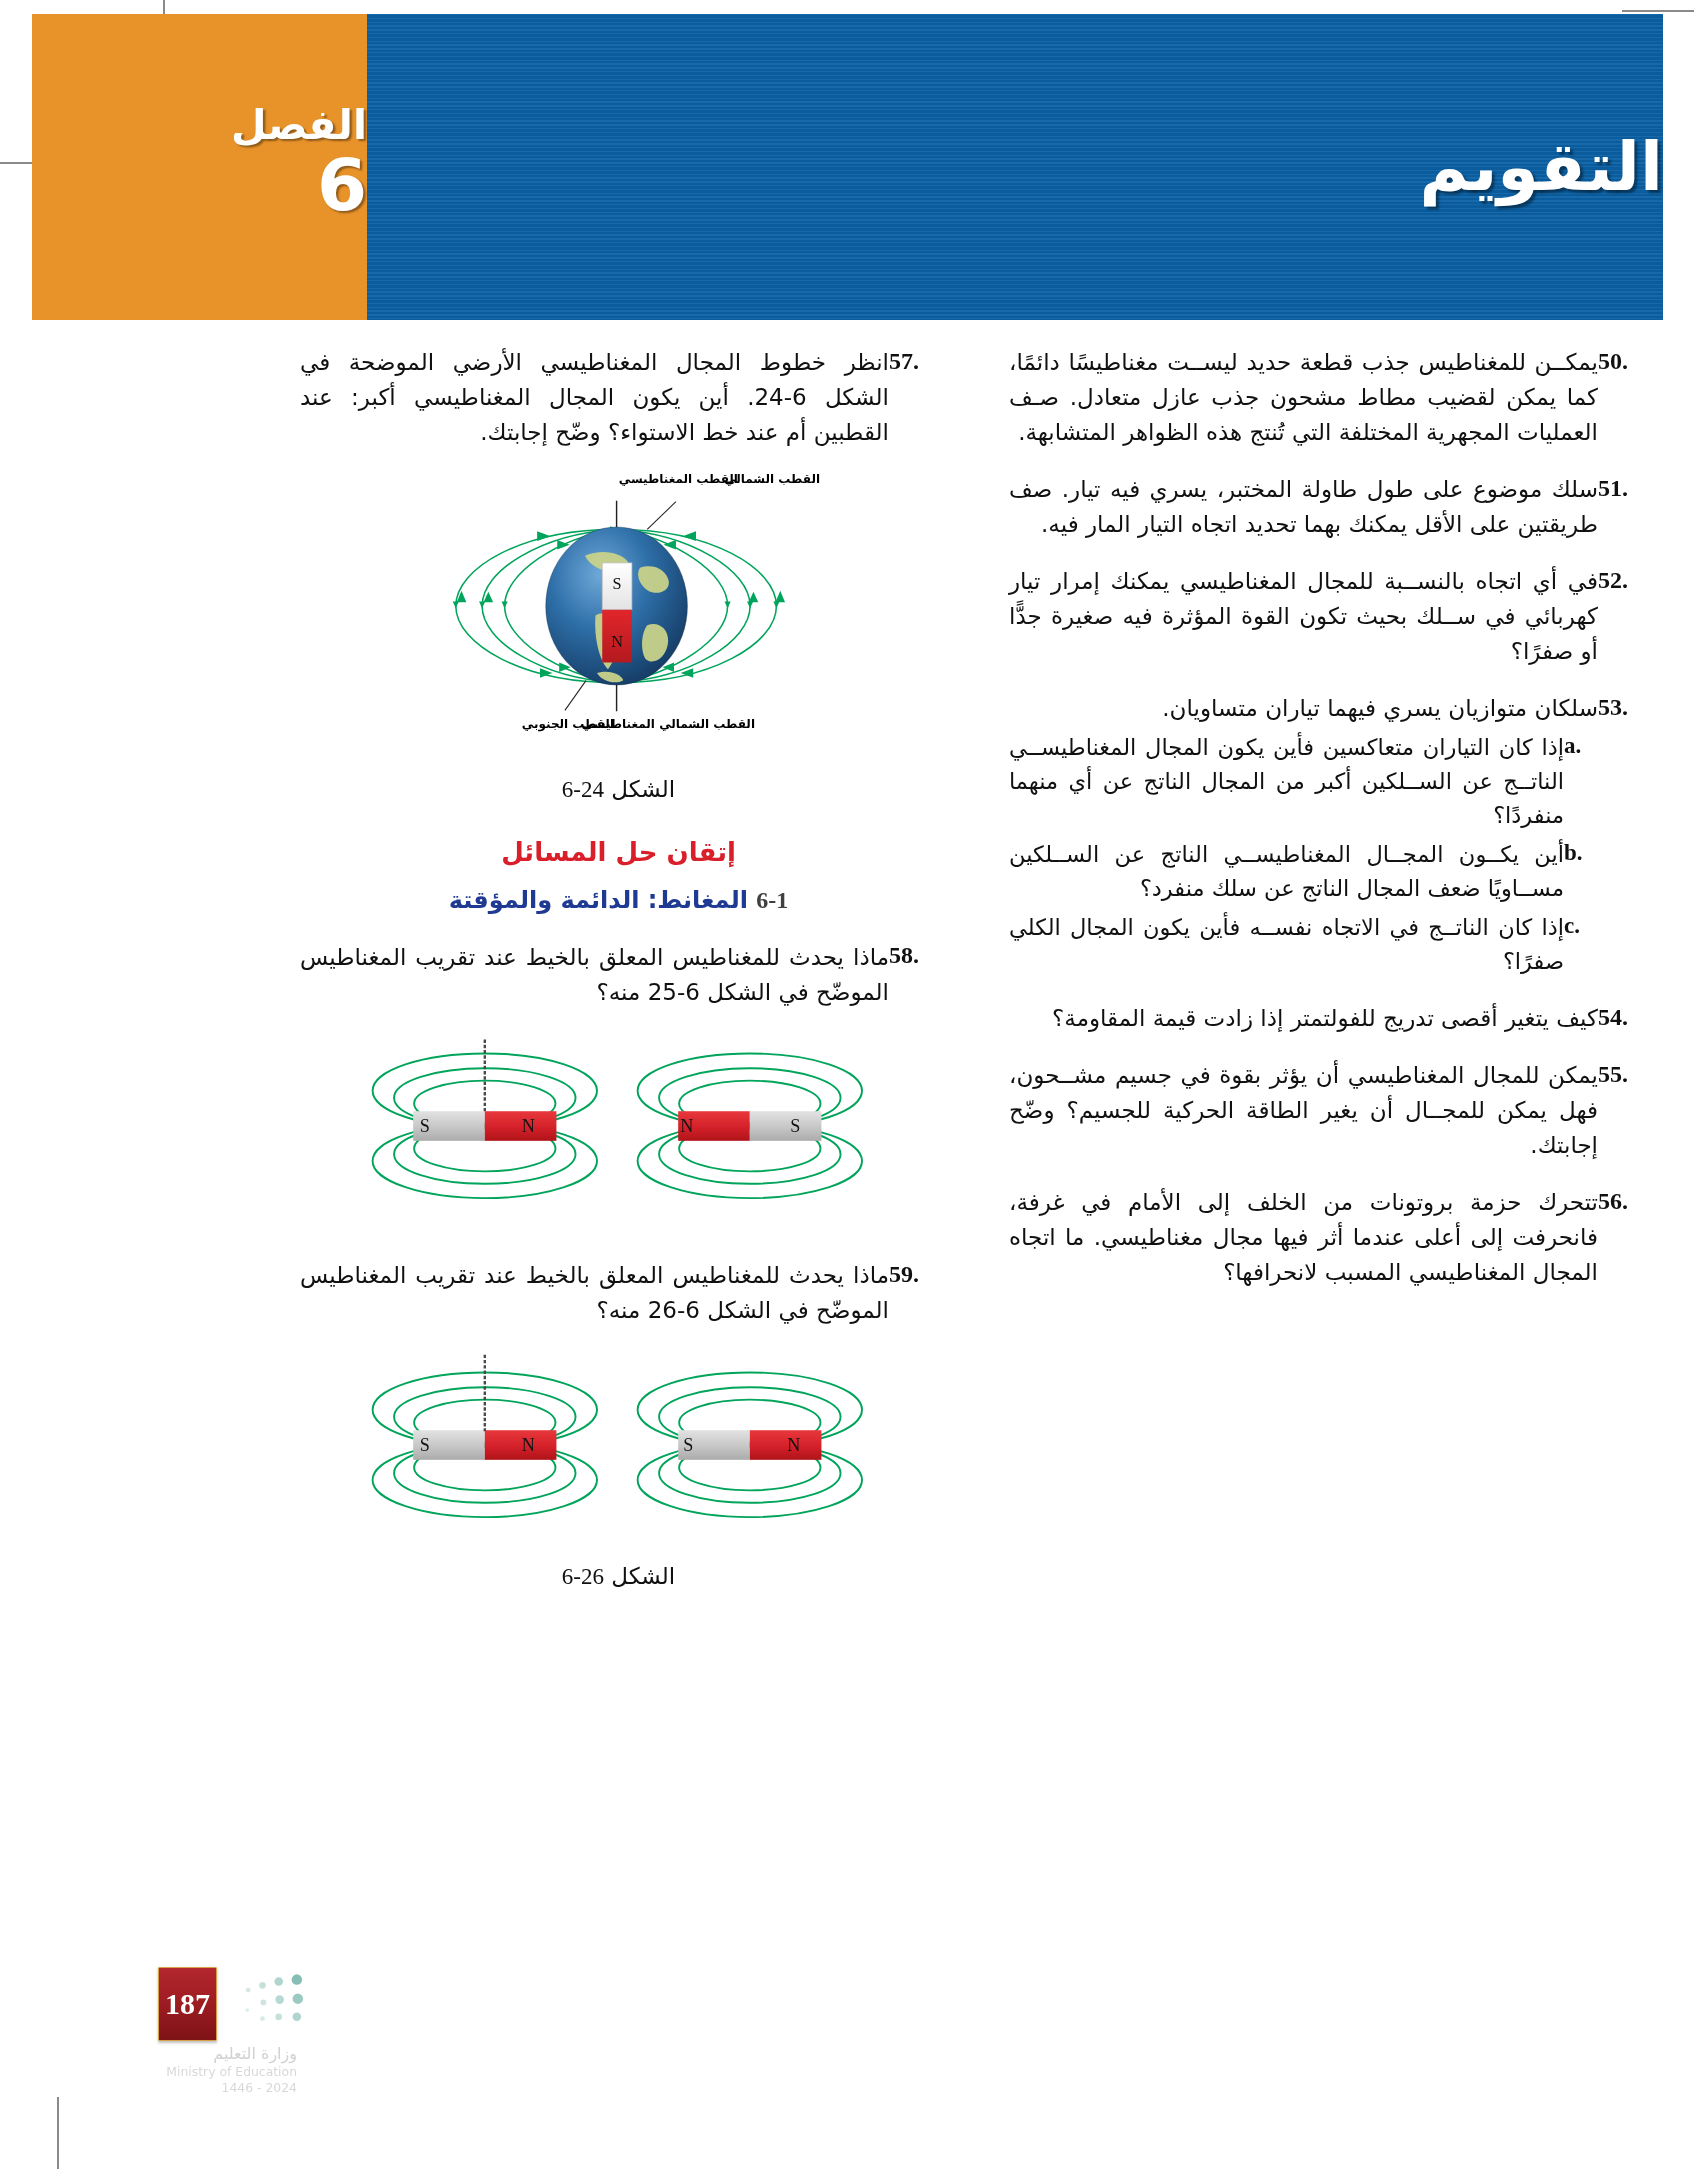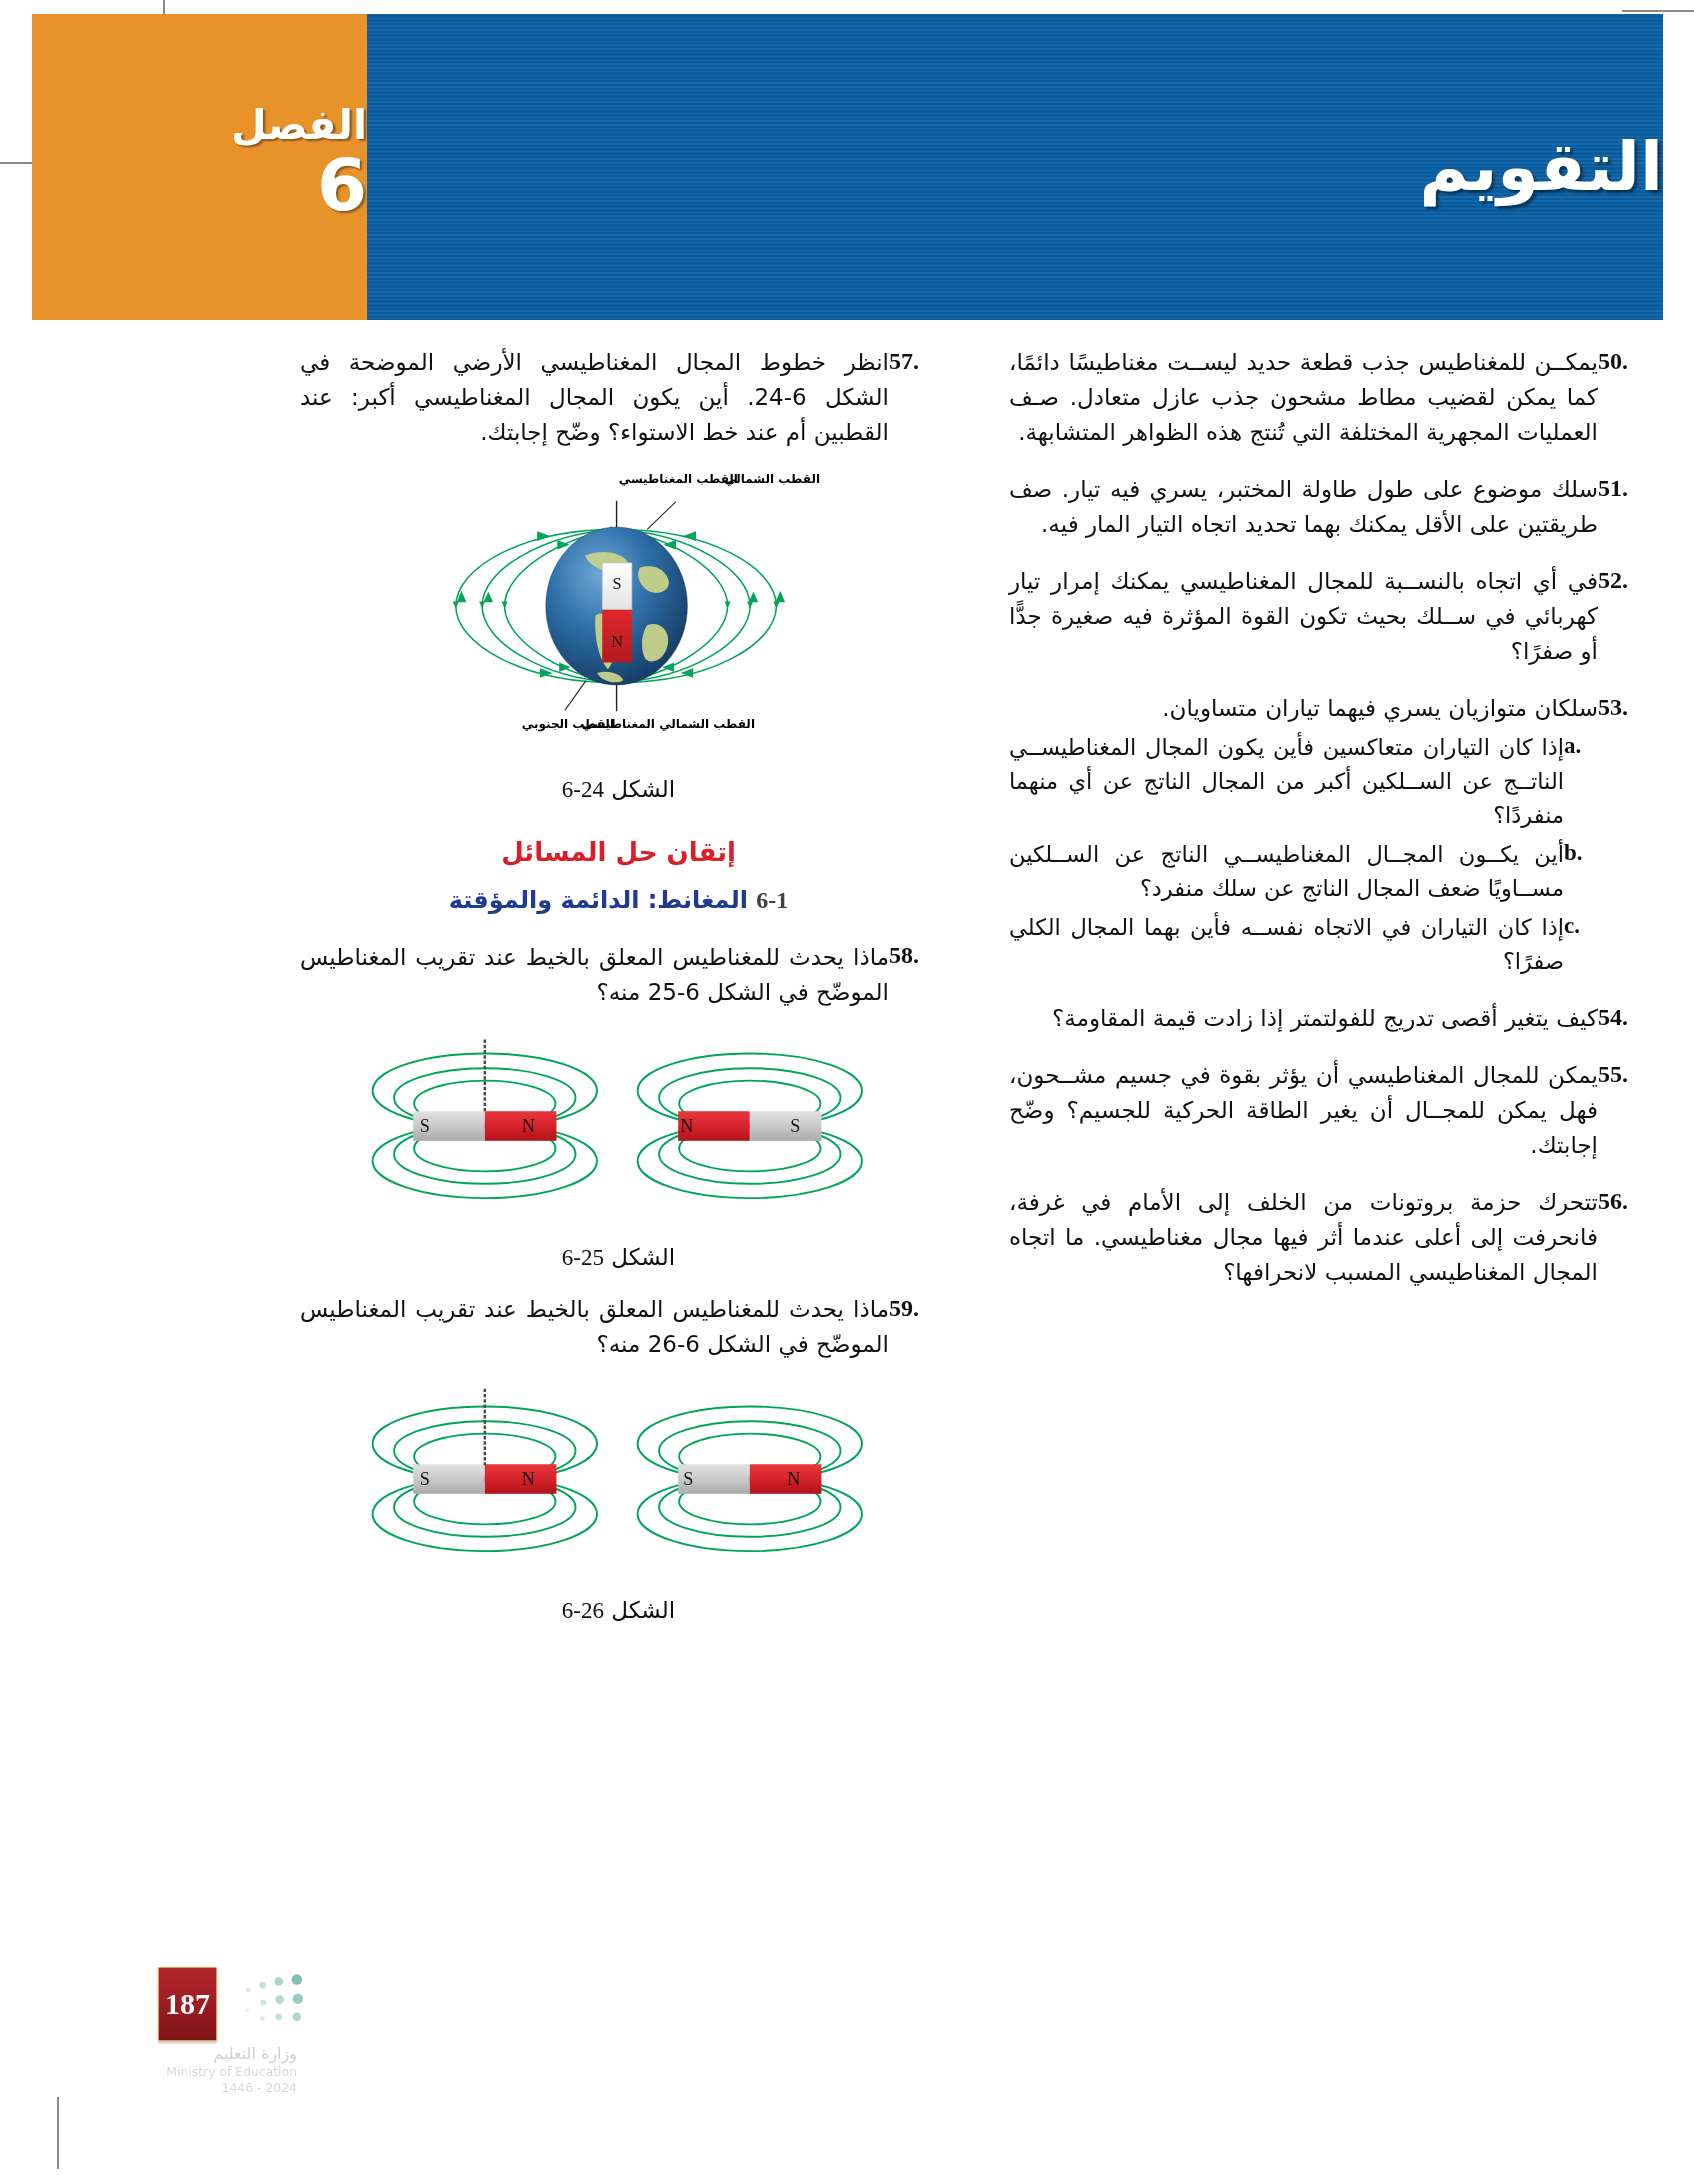--- a/index.html
+++ b/index.html
@@ -203,21 +203,21 @@
           <div class="sub">
             <div class="sub-num">a.</div>
             <div class="sub-text">إذا كان التياران متعاكسين فأين يكون المجال المغناطيســي الناتــج عن الســلكين أكبر من المجال الناتج عن أي منهما منفردًا؟</div>
           </div>
           <div class="sub">
             <div class="sub-num">b.</div>
             <div class="sub-text">أين يكــون المجــال المغناطيســي الناتج عن الســلكين مســاويًا ضعف المجال الناتج عن سلك منفرد؟</div>
           </div>
           <div class="sub">
             <div class="sub-num">c.</div>
-            <div class="sub-text">إذا كان التياران في الاتجاه نفســه فأين بهما المجال الكلي صفرًا؟</div>
+            <div class="sub-text">إذا كان الناتــج في الاتجاه نفســه فأين يكون المجال الكلي صفرًا؟</div>
           </div>
         </div>
       </div>
 
       <div class="q">
         <div class="q-num">54.</div>
         <div class="q-body">
             <div class="q-text">كيف يتغير أقصى تدريج للفولتمتر إذا زادت قيمة المقاومة؟</div>
           </div>
       </div>
@@ -379,24 +379,20 @@
               <ellipse cx="830" cy="272" rx="235" ry="78"></ellipse>
               <ellipse cx="830" cy="258" rx="190" ry="62"></ellipse>
               <ellipse cx="830" cy="246" rx="148" ry="48"></ellipse>
             </g>
             <rect x="680" y="168" width="150" height="62" fill="url(#gRed)"></rect>
             <rect x="830" y="168" width="150" height="62" fill="url(#gGray)"></rect>
             <text x="712" y="212" font-size="38" font-family="Liberation Serif, serif" fill="#111">N</text>
             <text x="936" y="212" font-size="38" font-family="Liberation Serif, serif" fill="#111">S</text>
           </svg>
         </div>
-        <div class="fig-cap">
-          <span>الشكل</span>
-          <span class="fnum">6-25</span>
-        </div>
       </div>
 
       <div class="q" style="margin-top:21px;">
         <div class="q-num">59.</div>
         <div class="q-body">
             <div class="q-text">ماذا يحدث للمغناطيس المعلق بالخيط عند تقريب المغناطيس الموضّح في الشكل 6‑26 منه؟</div>
           </div>
       </div>
 
       <div class="fig">

